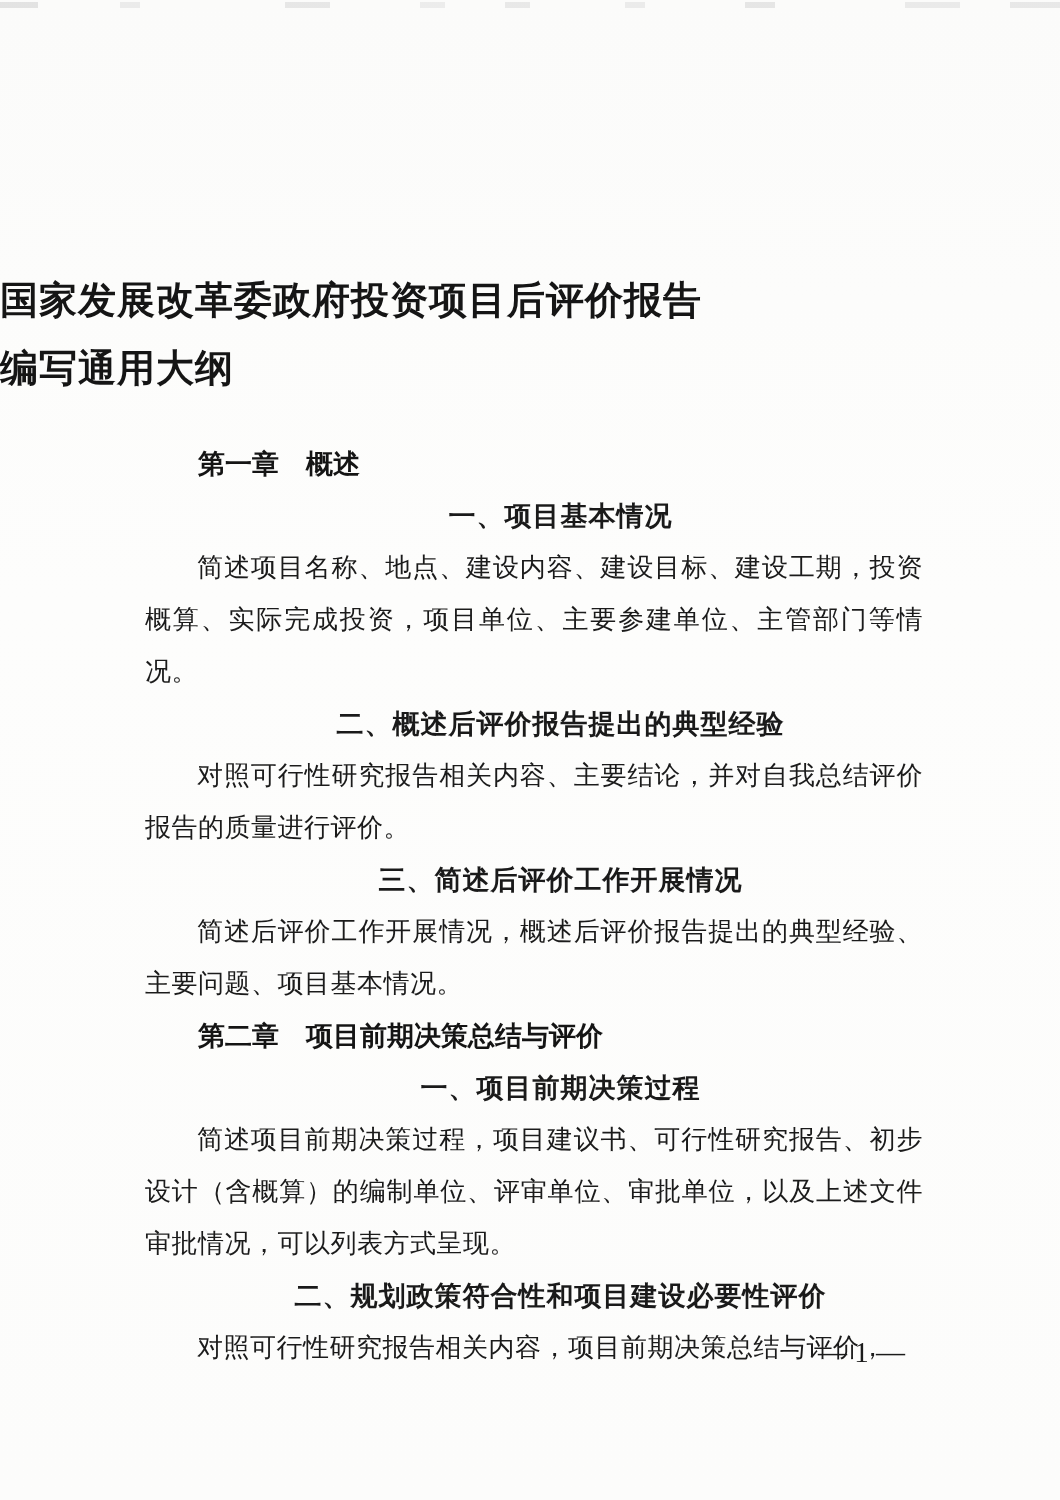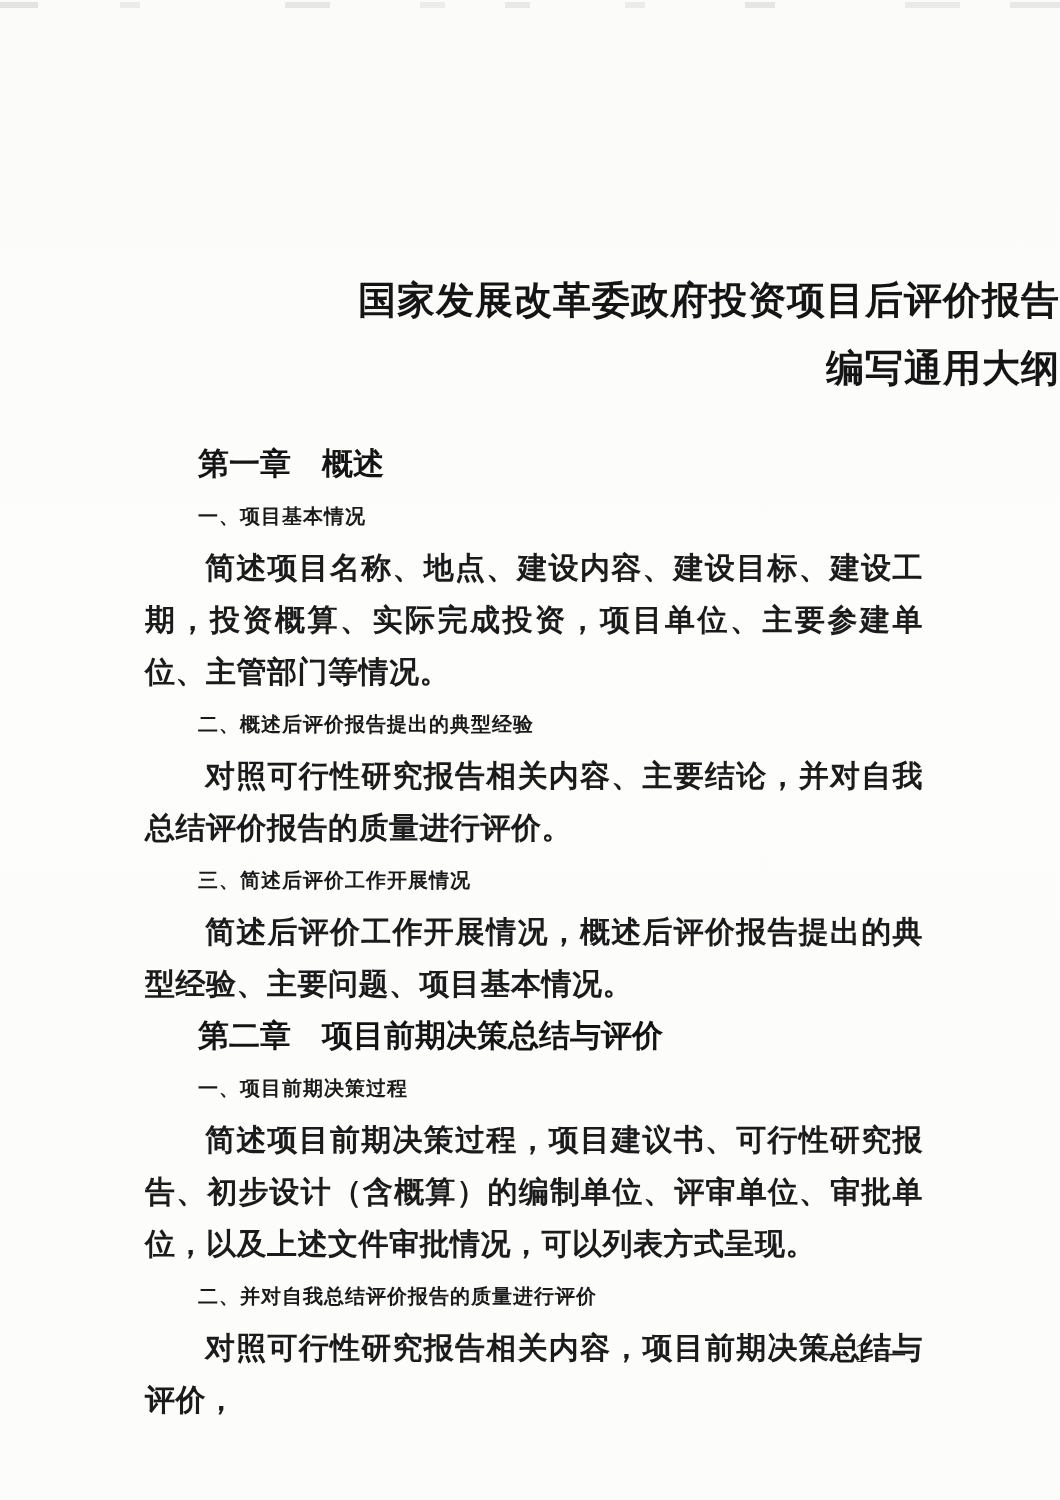--- a/index.html
+++ b/index.html
@@ -36,21 +36,21 @@
         #e0e0e0 420px 445px, transparent 445px 505px,
         #d9d9d9 505px 530px, transparent 530px 625px,
         #dedede 625px 645px, transparent 645px 745px,
         #d4d4d4 745px 775px, transparent 775px 905px,
         #dcdcdc 905px 960px, transparent 960px 1010px,
         #d8d8d8 1010px 1060px);
   }
   .doc-title {
     margin: 0;
     padding-top: 266px;
-    text-align: right;
+    text-align: left;
     font-size: 38px;
     font-weight: bold;
     line-height: 68px;
     color: #151515;
     letter-spacing: 1px;
   }
   .doc-title .title-line {
     display: block;
   }
   .doc-body {
@@ -58,40 +58,40 @@
     width: 778px;
     color: #1b1b1b;
   }
   .block {
     margin: 0;
     line-height: 52px;
   }
   .chapter {
     font-family: "Liberation Sans", "DejaVu Sans", sans-serif;
     font-weight: bold;
-    font-size: 31px;
+    font-size: 27px;
     color: #141414;
     padding-left: 53px;
   }
   .subheading {
     font-family: "Liberation Serif", "DejaVu Serif", serif;
     font-weight: bold;
-    font-size: 20px;
+    font-size: 27px;
     color: #1a1a1a;
     letter-spacing: 1px;
     padding-left: 53px;
+    text-align: center;
   }
   .paragraph {
     font-family: "Liberation Serif", "DejaVu Serif", serif;
-    font-size: 30px;
+    font-size: 26px;
     text-indent: 2em;
     text-align: justify;
     letter-spacing: 0.5px;
     color: #1b1b1b;
-    font-weight: bold;
   }
   .page-number {
     position: absolute;
     top: 1334px;
     right: 155px;
     font-size: 29px;
     line-height: 36px;
     color: #1b1b1b;
     font-family: "Liberation Serif", "DejaVu Serif", serif;
   }
@@ -112,19 +112,19 @@
     <h2 class="block chapter">第一章　概述</h2>
     <h3 class="block subheading">一、项目基本情况</h3>
     <p class="block paragraph">简述项目名称、地点、建设内容、建设目标、建设工期，投资概算、实际完成投资，项目单位、主要参建单位、主管部门等情况。</p>
     <h3 class="block subheading">二、概述后评价报告提出的典型经验</h3>
     <p class="block paragraph">对照可行性研究报告相关内容、主要结论，并对自我总结评价报告的质量进行评价。</p>
     <h3 class="block subheading">三、简述后评价工作开展情况</h3>
     <p class="block paragraph">简述后评价工作开展情况，概述后评价报告提出的典型经验、主要问题、项目基本情况。</p>
     <h2 class="block chapter">第二章　项目前期决策总结与评价</h2>
     <h3 class="block subheading">一、项目前期决策过程</h3>
     <p class="block paragraph">简述项目前期决策过程，项目建议书、可行性研究报告、初步设计（含概算）的编制单位、评审单位、审批单位，以及上述文件审批情况，可以列表方式呈现。</p>
-    <h3 class="block subheading">二、并对自我总结评价报告的质量进行评价</h3>
+    <h3 class="block subheading">二、规划政策符合性和项目建设必要性评价</h3>
     <p class="block paragraph">对照可行性研究报告相关内容，项目前期决策总结与评价，</p>
   </div>
 
   <div class="page-number">— 1 —</div>
 
 </div>
 
 </body></html>

